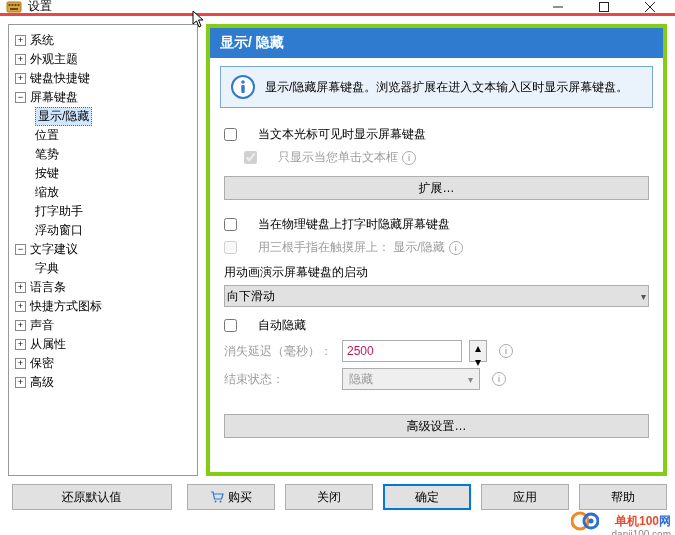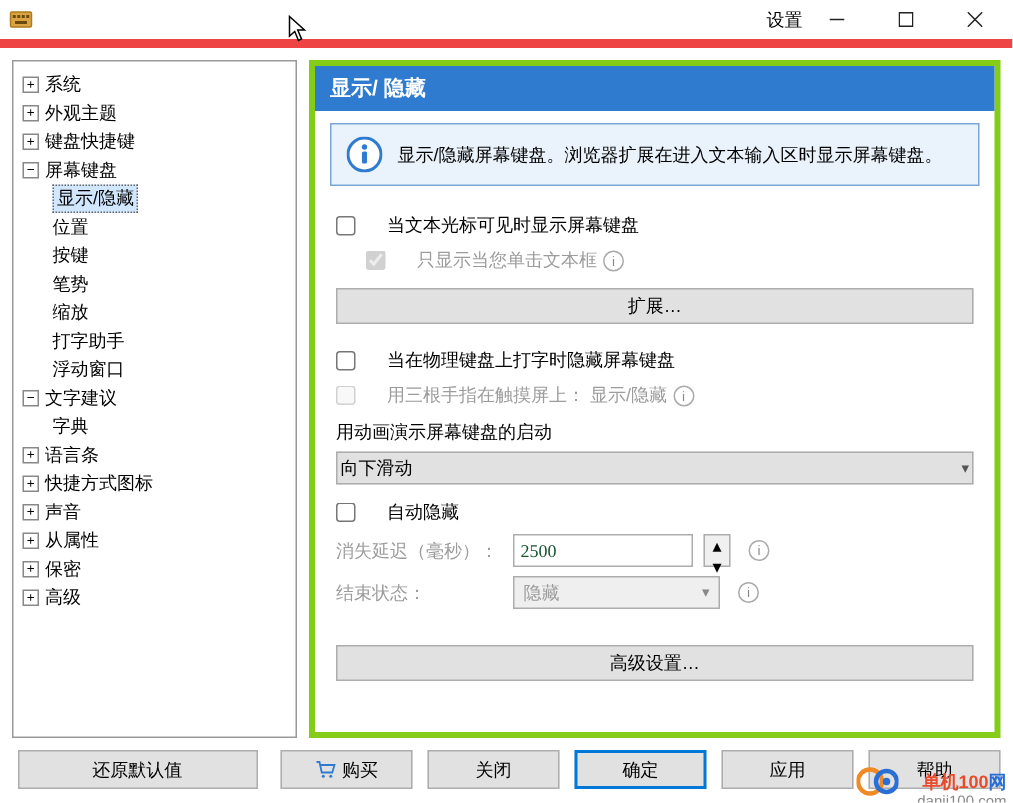--- a/index.html
+++ b/index.html
@@ -1,18 +1,18 @@
 <!DOCTYPE html>
 <html><head>
 <meta charset="utf-8">
 <style>
 * { box-sizing: border-box; margin: 0; padding: 0; font-family: "Microsoft YaHei", "SimSun", sans-serif; font-size: 12px; }
 body { background: #fff; width: 675px; height: 535px; overflow: hidden; position: relative; }
 
-.titlebar { height: 32px; display: flex; align-items: center; padding: 0 2px; background: #fff; border-bottom: 6px solid #ef4444; text-align: right; }
+.titlebar { height: 16px; display: flex; align-items: center; padding: 0 2px; background: #fff; border-bottom: 3px solid #ef4444; }
 .titlebar-icon { width: 16px; height: 16px; margin: 0 6px 0 4px; }
 .titlebar-title { flex: 1; font-size: 12px; color: #000; }
 .winbtns { display: flex; }
 .winbtn { width: 46px; height: 30px; display: flex; align-items: center; justify-content: center; color: #222; }
 
 .content { display: flex; padding: 8px 8px 0 8px; gap: 8px; height: 460px; }
 
 .nav { width: 190px; border: 1px solid #999; background: #fff; padding: 6px 0; overflow-y: auto; }
 .nav ul { list-style: none; }
 .nav li { position: relative; }
@@ -39,21 +39,21 @@
 
 .wide-btn { width: 100%; height: 24px; background: #e1e1e1; border: 1px solid #adadad; font-size: 12px; margin: 4px 0 10px 0; cursor: default; }
 
 .section-label { color: #000; margin: 8px 0 4px 0; }
 
 .dropdown { width: 100%; height: 22px; border: 1px solid #adadad; background: #e1e1e1; display: flex; align-items: center; justify-content: space-between; padding: 0 2px; margin-bottom: 10px; }
 .dropdown span:last-child { font-size: 10px; color: #555; }
 
 .field-row { display: flex; align-items: center; gap: 8px; margin: 6px 0; }
 .field-row .fl { width: 110px; color: #9c9c9c; }
-.num-input { width: 120px; height: 22px; border: 1px solid #adadad; padding: 0 4px; background: #fff; color: #14532d; font-family: Liberation Serif, serif; }
+.num-input { width: 120px; height: 22px; border: 1px solid #adadad; padding: 0 4px; background: #fff; color: #be185d; }
 .spinner { width: 18px; height: 22px; border: 1px solid #adadad; background: #f0f0f0; font-size: 8px; text-align: center; display:flex; flex-direction:column; margin-left:-1px;}
 .spinner div{flex:1;display:flex;align-items:center;justify-content:center;}
 .small-select { width: 138px; height: 22px; border: 1px solid #adadad; background: #efefef; display: flex; align-items: center; justify-content: space-between; padding: 0 6px; color: #9c9c9c; }
 .small-select span:last-child{font-size:10px;color:#888;}
 
 .bottom-bar { display: flex; align-items: center; padding: 8px; gap: 10px; border-top: 0; }
 .bottom-bar .left { width: 190px; display: flex; justify-content: center; }
 .bottom-bar .right { flex: 1; display: flex; gap: 10px; justify-content: flex-end; padding-left: 2px;}
 .btn { height: 26px; background: #e1e1e1; border: 1px solid #adadad; padding: 0 14px; min-width: 88px; font-size: 12px; display:inline-flex;align-items:center;justify-content:center;gap:4px; cursor: default;}
 .btn.primary { border: 2px solid #0078d7; background: #e1e1e1; }
@@ -130,26 +130,26 @@
             <span class="nav-label">显示/隐藏</span>
           </div>
         </li>
         <li>
           <div class="nav-row nav-indent1">
             <span class="nav-label">位置</span>
           </div>
         </li>
         <li>
           <div class="nav-row nav-indent1">
+            <span class="nav-label">笔势</span>
+          </div>
+        </li>
+        <li>
+          <div class="nav-row nav-indent1">
             <span class="nav-label">按键</span>
-          </div>
-        </li>
-        <li>
-          <div class="nav-row nav-indent1">
-            <span class="nav-label">笔势</span>
           </div>
         </li>
         <li>
           <div class="nav-row nav-indent1">
             <span class="nav-label">缩放</span>
           </div>
         </li>
         <li>
           <div class="nav-row nav-indent1">
             <span class="nav-label">打字助手</span>

